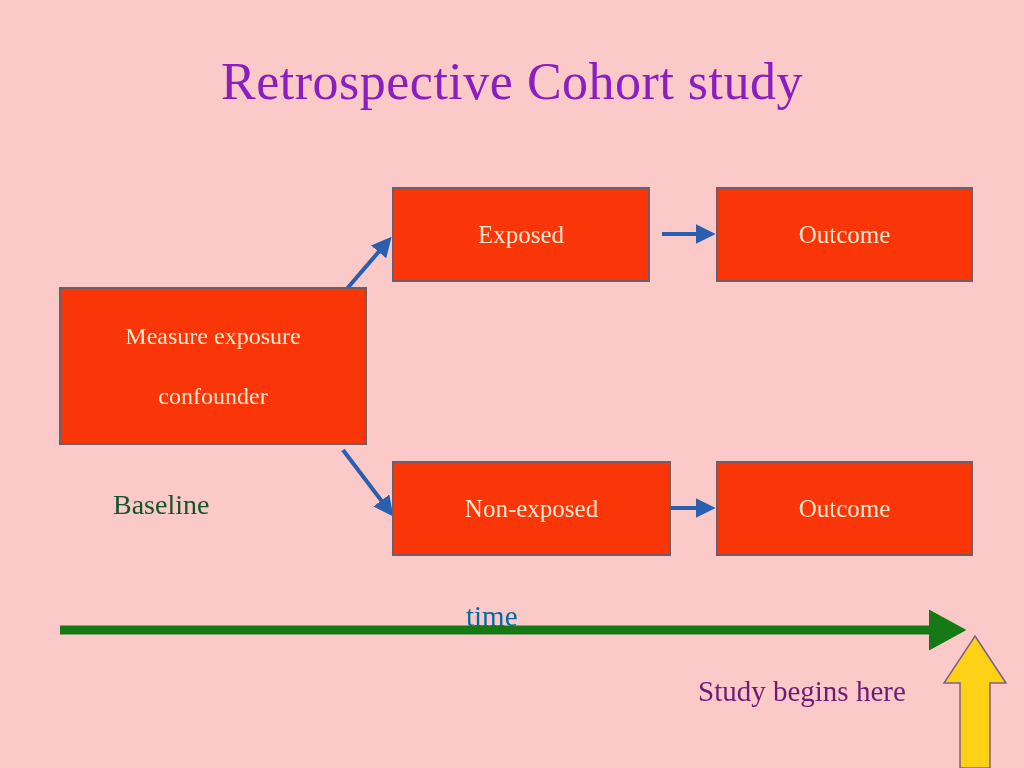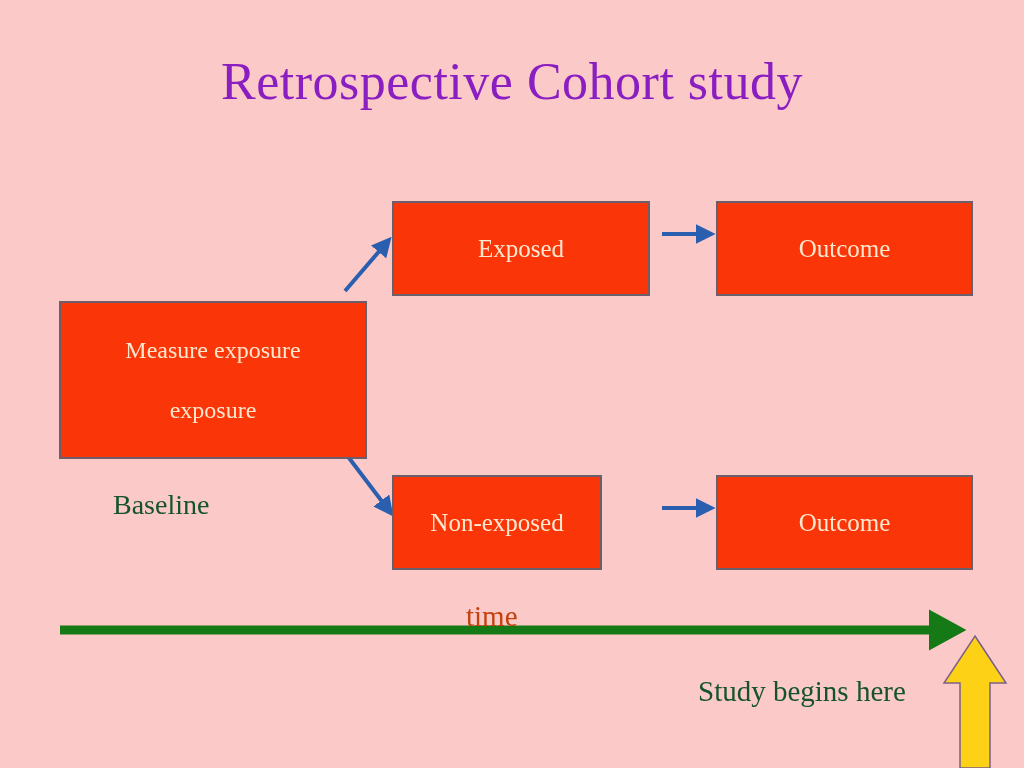--- a/index.html
+++ b/index.html
@@ -36,21 +36,20 @@
     background: #fa3508;
     border: 2px solid #6b5f6b;
     color: #fde8cf;
     display: flex;
     align-items: center;
     justify-content: center;
     text-align: center;
     font-size: 25px;
     line-height: 1.25;
     box-sizing: border-box;
-    margin-top: 14px;
   }
   #box-measure {
     left: 59px;
     top: 287px;
     width: 308px;
     height: 158px;
     font-size: 24px;
     padding: 0 8px;
   }
   #box-exposed {
@@ -61,21 +60,21 @@
   }
   #box-outcome-top {
     left: 716px;
     top: 187px;
     width: 257px;
     height: 95px;
   }
   #box-nonexposed {
     left: 392px;
     top: 461px;
-    width: 210px;
+    width: 279px;
     height: 95px;
   }
   #box-outcome-bottom {
     left: 716px;
     top: 461px;
     width: 257px;
     height: 95px;
   }
   #label-baseline {
     position: absolute;
@@ -83,29 +82,29 @@
     top: 489px;
     font-size: 28px;
     color: #14532d;
     white-space: nowrap;
   }
   #label-time {
     position: absolute;
     left: 466px;
     top: 600px;
     font-size: 29px;
-    color: #c2410c;
+    color: #0369a1;
     white-space: nowrap;
   }
   #label-study-begins {
     position: absolute;
     left: 698px;
     top: 675px;
     font-size: 29px;
-    color: #14532d;
+    color: #701a75;
     white-space: nowrap;
   }
   .svg-layer {
     position: absolute;
     left: 0;
     top: 0;
     width: 1024px;
     height: 768px;
     pointer-events: none;
   }
@@ -149,21 +148,21 @@
 
     <g>
       <polygon points="975,636 1006,683 990,683 990,768 960,768 960,683 944,683" fill="#fcd116" stroke="#7a5f8a" stroke-width="1.5"></polygon>
     </g>
   </svg>
 
   <div class="node-box" id="box-measure">
     <span>
       <span>Measure exposure</span><br>
       <br>
-      <span>exposure</span>
+      <span>confounder</span>
     </span>
   </div>
 
   <div class="node-box" id="box-exposed">
     <span>Exposed</span>
   </div>
 
   <div class="node-box" id="box-outcome-top">
     <span>Outcome</span>
   </div>

